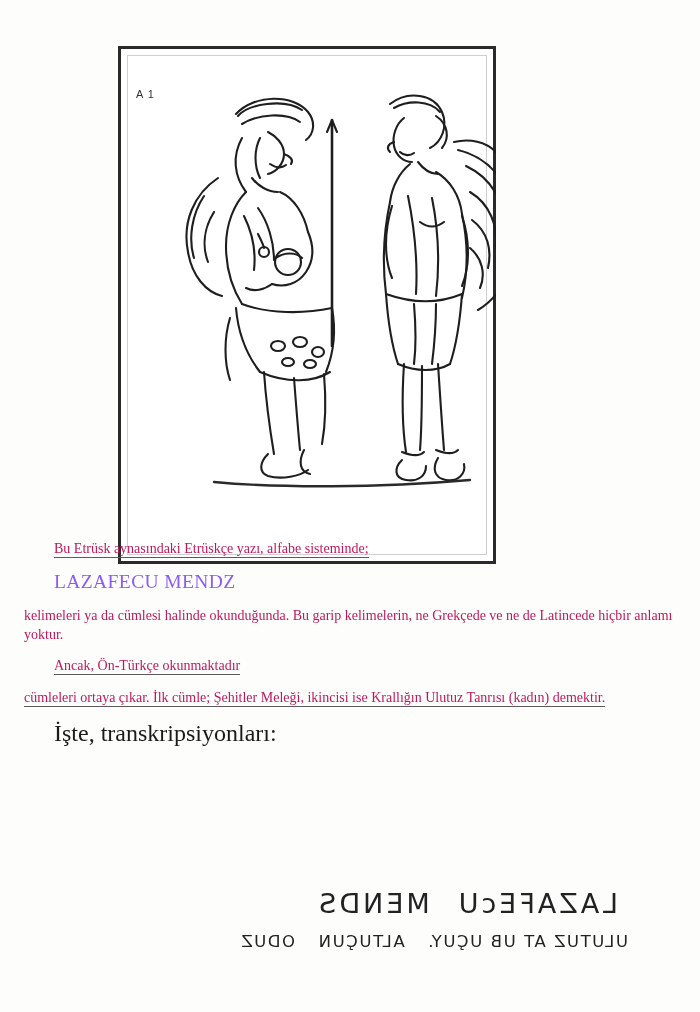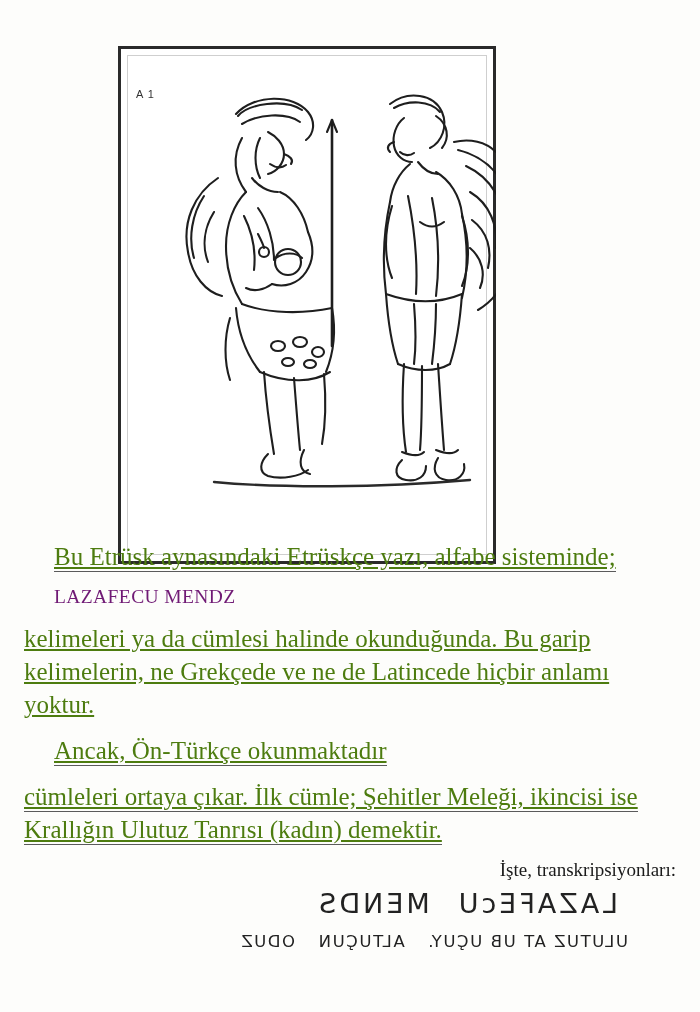--- a/index.html
+++ b/index.html
@@ -57,48 +57,46 @@
 
   
   .body-text {
     position: absolute;
     left: 24px;
     top: 540px;
     width: 652px;
   }
   p.para {
     margin: 0 0 13px 0;
-    font-size: 25px;
+    font-size: 14px;
     line-height: 1.32;
-    color: #4d7c0f;
-    text-decoration: underline;
+    color: #be185d;
   }
   p.indent { text-indent: 30px; }
   .heading-word {
     margin: 4px 0 14px 0;
     font-size: 19.5px;
     letter-spacing: 0.4px;
     padding-left: 30px;
-    color: #701a75;
+    color: #8b5cf6;
   }
   .underlined {
     display: inline;
     border-bottom: 1.4px solid #5b5b5b;
     padding-bottom: 1px;
   }
   .sentence-line {
     margin: 6px 0 16px 0;
     padding-left: 30px;
     font-size: 19.5px;
   }
   .tail-line {
     margin: 10px 0 0 0;
     padding-left: 30px;
-    font-size: 19px;
-    text-align: right;
+    font-size: 24px;
   }
 
   
   .script-block {
     position: absolute;
     left: 40px;
     top: 888px;
     width: 620px;
     height: 96px;
     font-family: "DejaVu Sans", sans-serif;

